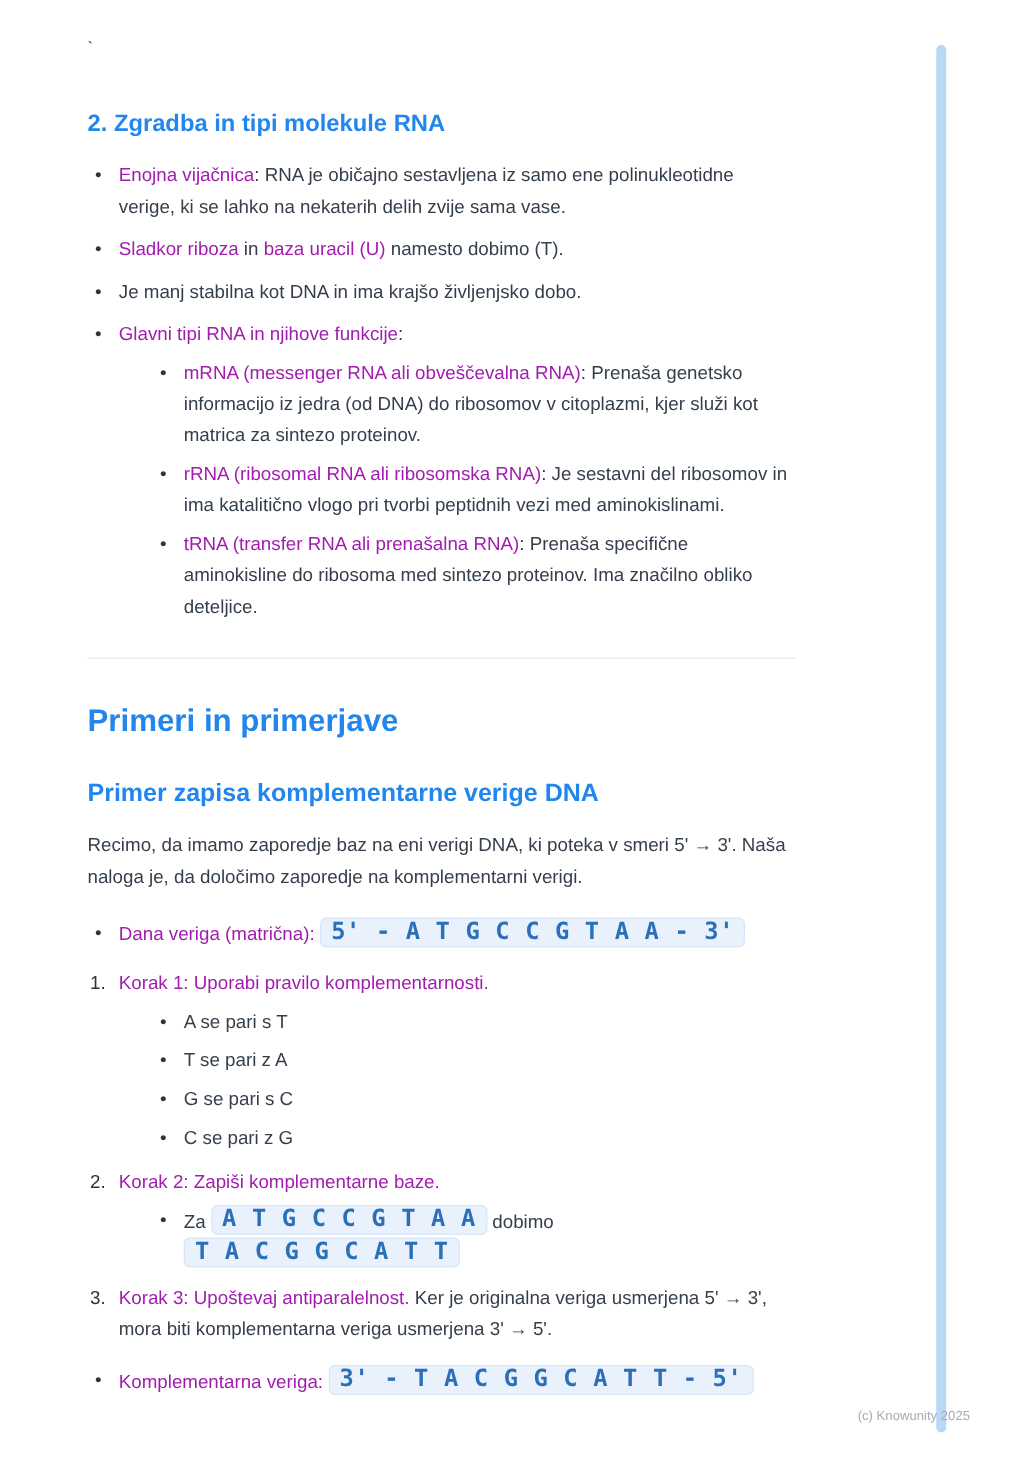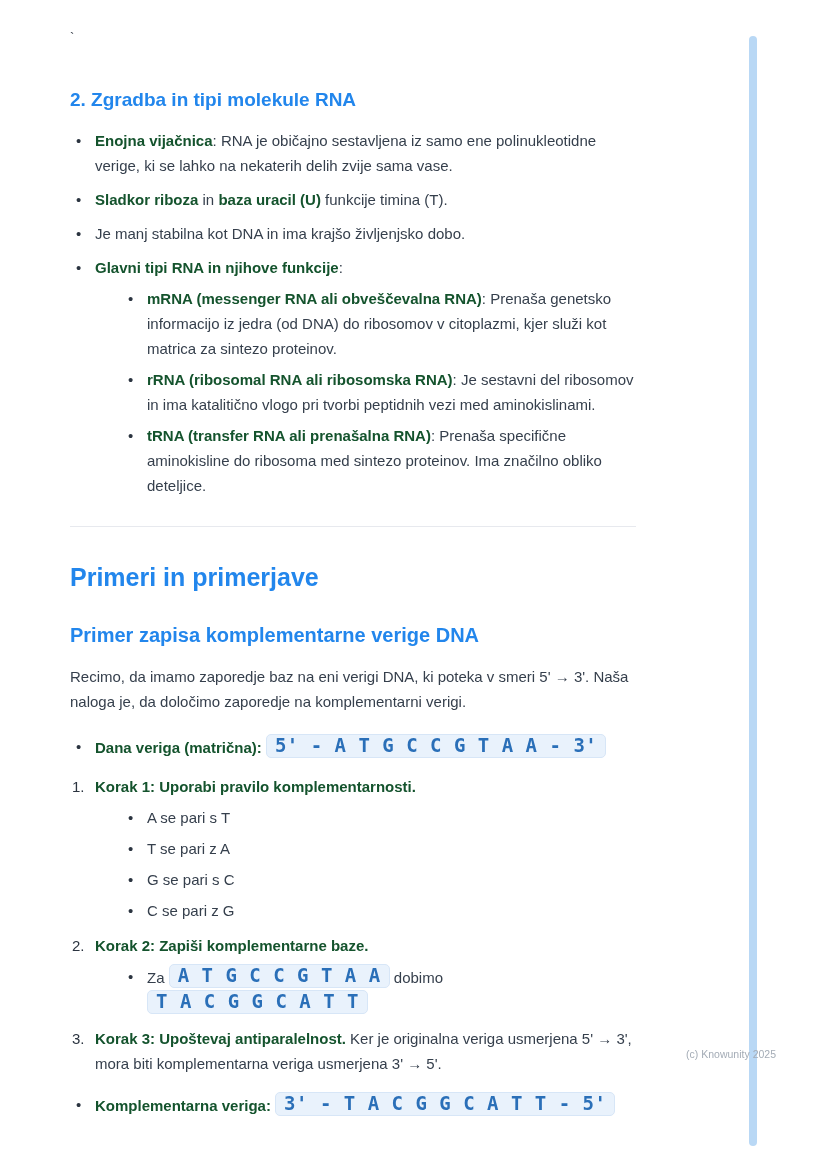--- a/index.html
+++ b/index.html
@@ -36,21 +36,21 @@
   }
   .h2 {
     margin-top: 34px;
     font-size: 25px;
     line-height: 32px;
     font-weight: 700;
     color: var(--heading-blue, #2286ec);
   }
   .h3.sub { margin-top: 30px; font-size: 20px; }
   .para { margin-top: 16px; }
-  .b { font-weight: 700; color: #14532d; }
+  .b { font-weight: 400; color: #a21caf; }
 
   ul { list-style: none; }
   ul.l1 { margin-top: 16px; }
   ul.l1 > li { position: relative; padding-left: 25px; margin-bottom: 9px; }
   ul.l1 > li::before {
     content: "\2022";
     position: absolute; left: 6px; top: 0;
     color: #2b3440;
   }
   ul.l2 { margin-left: 27px; margin-top: 6px; }
@@ -105,41 +105,41 @@
 
   .edge-bar {
     position: absolute;
     top: 36px; right: 71px;
     width: 8px; height: 1110px;
     background: var(--accent-bar, #b9d8f5);
     border-radius: 4px;
   }
   .watermark {
     position: absolute;
-    top: 1047px; right: 52px;
+    top: 1126px; right: 52px;
     font-size: 10.5px;
     line-height: 14px;
     color: var(--watermark, #a4acb6);
   }
 </style>
 </head>
 <body>
 
 <div class="page">
   <div class="edge-bar"></div>
 
   <div class="content">
     <div class="stray">`</div>
 
     <h3 class="h3">2. Zgradba in tipi molekule RNA</h3>
 
     <ul class="l1">
       <li><span class="b">Enojna vijačnica</span><span>: RNA je običajno sestavljena iz samo ene polinukleotidne verige, ki se lahko na nekaterih delih zvije sama vase.</span></li>
 
-      <li><span class="b">Sladkor riboza</span><span> in </span><span class="b">baza uracil (U)</span><span> funkcije timina (T).</span></li>
+      <li><span class="b">Sladkor riboza</span><span> in </span><span class="b">baza uracil (U)</span><span> namesto dobimo (T).</span></li>
 
       <li><span>Je manj stabilna kot DNA in ima krajšo življenjsko dobo.</span></li>
 
       <li><span class="b">Glavni tipi RNA in njihove funkcije</span><span>:</span>
         <ul class="l2">
           <li><span class="b">mRNA (messenger RNA ali obveščevalna RNA)</span><span>: Prenaša genetsko informacijo iz jedra (od DNA) do ribosomov v citoplazmi, kjer služi kot matrica za sintezo proteinov.</span></li>
           <li><span class="b">rRNA (ribosomal RNA ali ribosomska RNA)</span><span>: Je sestavni del ribosomov in ima katalitično vlogo pri tvorbi peptidnih vezi med aminokislinami.</span></li>
           <li><span class="b">tRNA (transfer RNA ali prenašalna RNA)</span><span>: Prenaša specifične aminokisline do ribosoma med sintezo proteinov. Ima značilno obliko deteljice.</span></li>
         </ul>
       </li>

